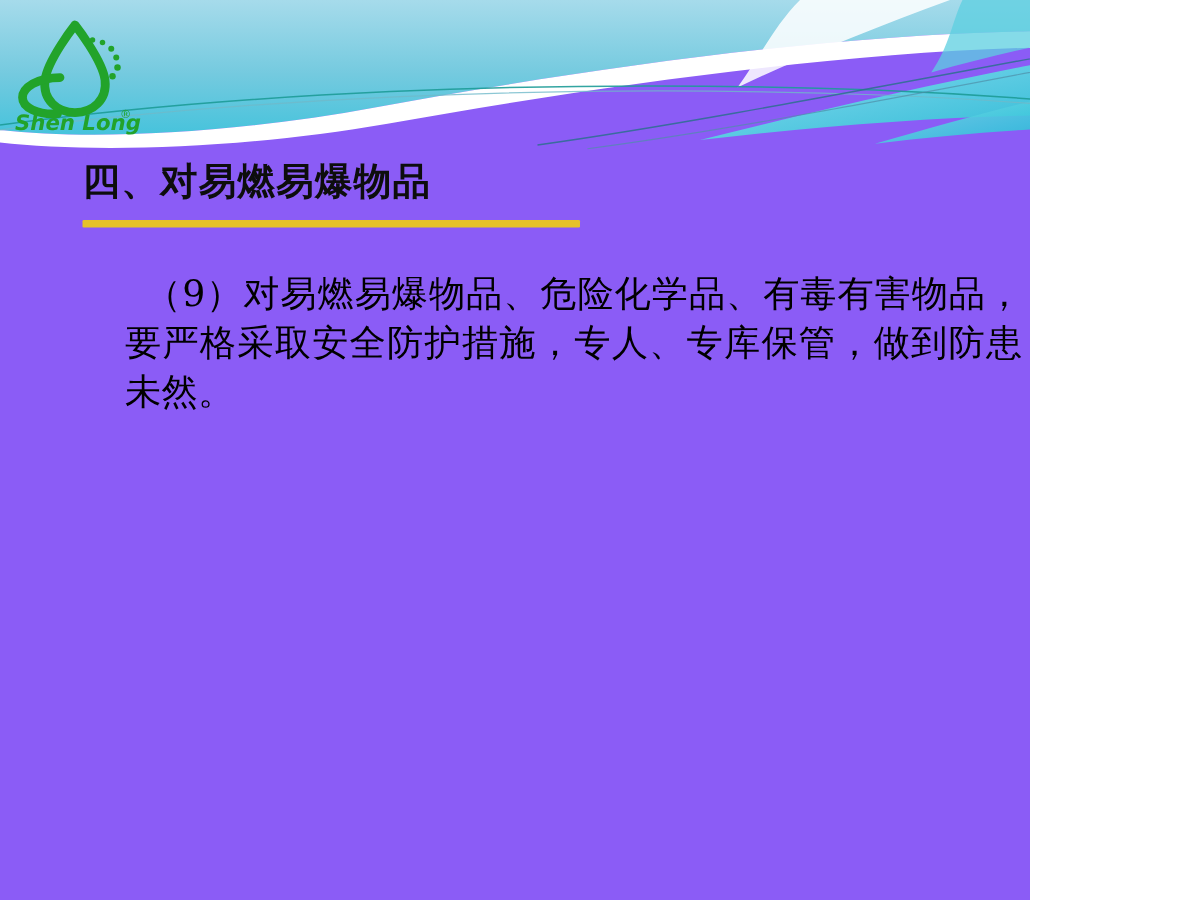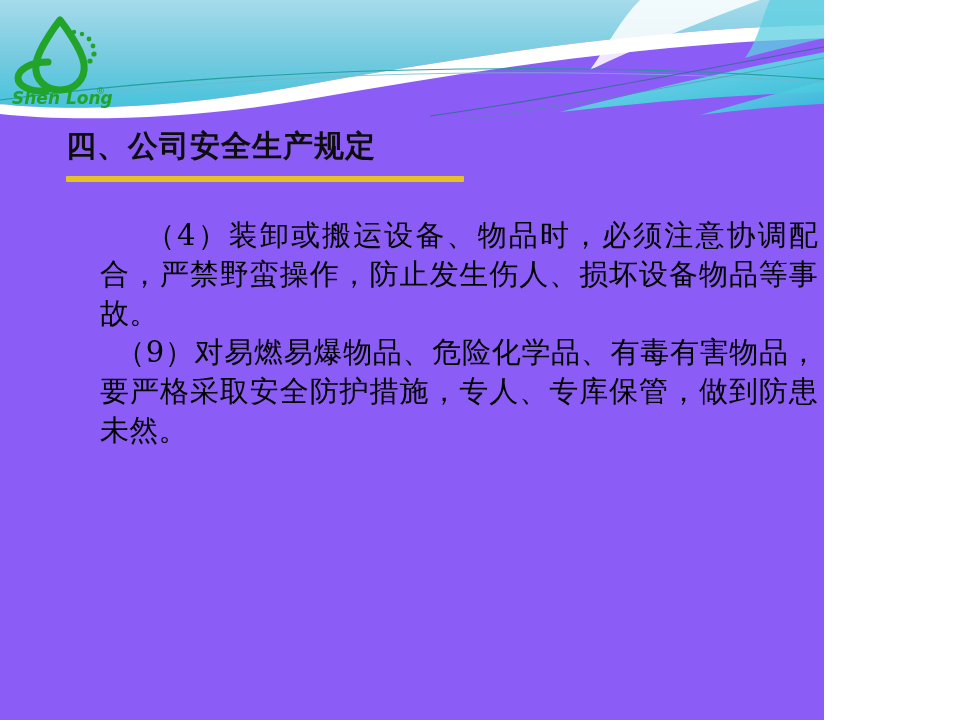--- a/index.html
+++ b/index.html
@@ -155,22 +155,21 @@
       <circle cx="85" cy="34" r="2.4" fill="#22a32a"></circle>
       <circle cx="86" cy="42" r="2.6" fill="#22a32a"></circle>
       <circle cx="82" cy="49" r="2.6" fill="#22a32a"></circle>
 
       <text x="4" y="92" font-family="DejaVu Sans, Liberation Sans, sans-serif" font-size="17" font-weight="bold" font-style="italic" fill="#22a32a">Shen Long</text>
       <text x="88" y="82" font-family="DejaVu Sans, Liberation Sans, sans-serif" font-size="9" fill="#22a32a">®</text>
     </svg>
   </div>
 
   <div class="title-block">
-    <h1 class="slide-title">四、公司安全生产规定</h1>
+    <h1 class="slide-title">四、对易燃易爆物品</h1>
     <div class="title-rule"></div>
   </div>
 
   <div class="body-block">
-    <p class="para p4">（4）装卸或搬运设备、物品时，必须注意协调配合，严禁野蛮操作，防止发生伤人、损坏设备物品等事故。</p>
     <p class="para p5">（9）对易燃易爆物品、危险化学品、有毒有害物品，要严格采取安全防护措施，专人、专库保管，做到防患未然。</p>
   </div>
 
 </div>
 
 </body></html>

